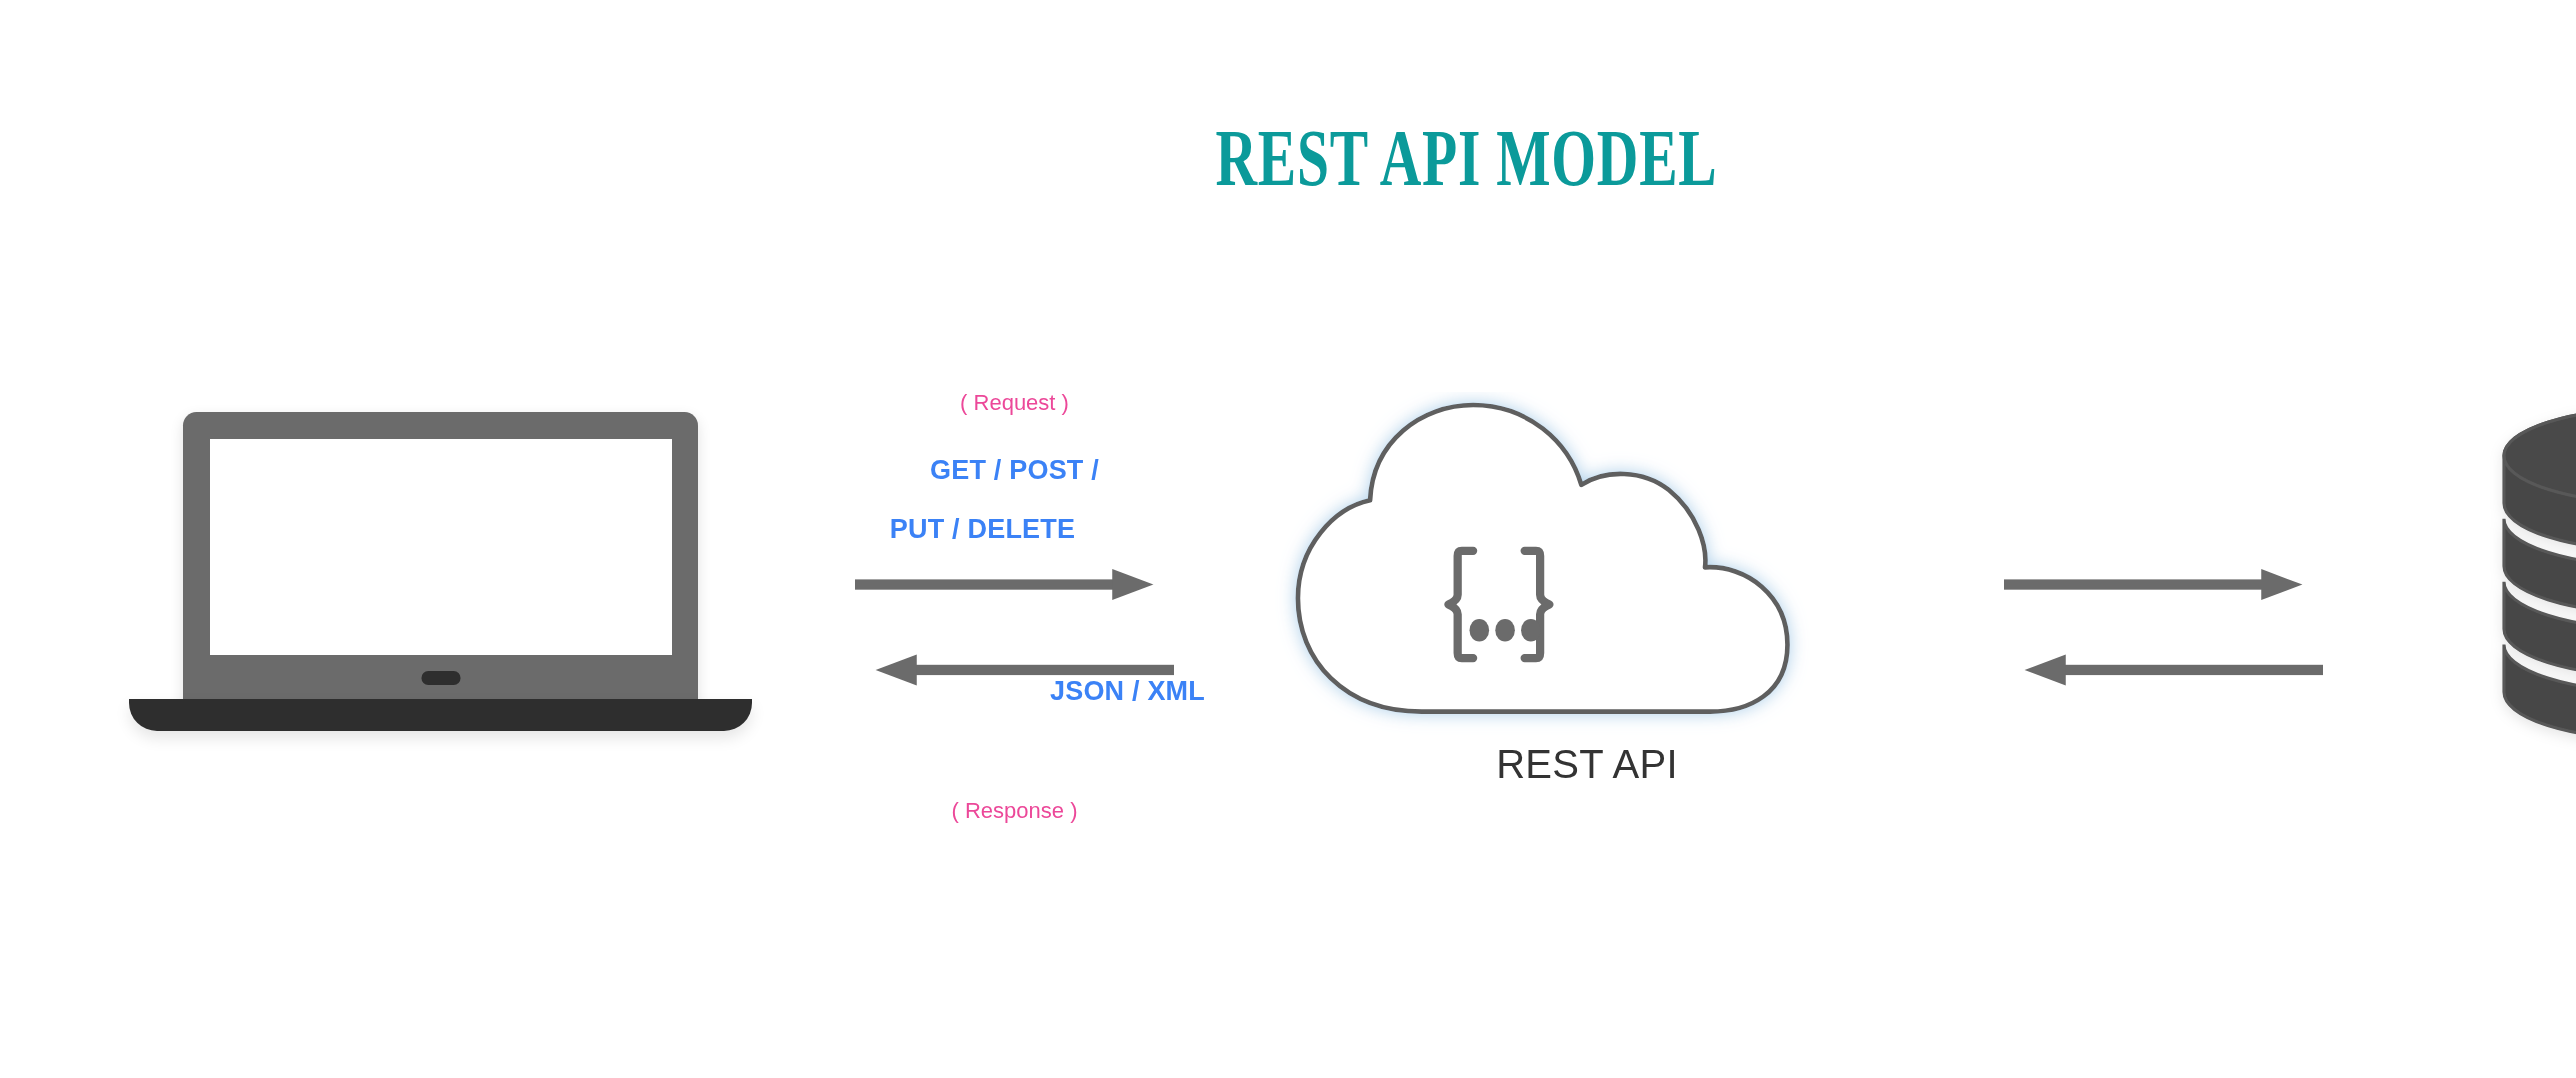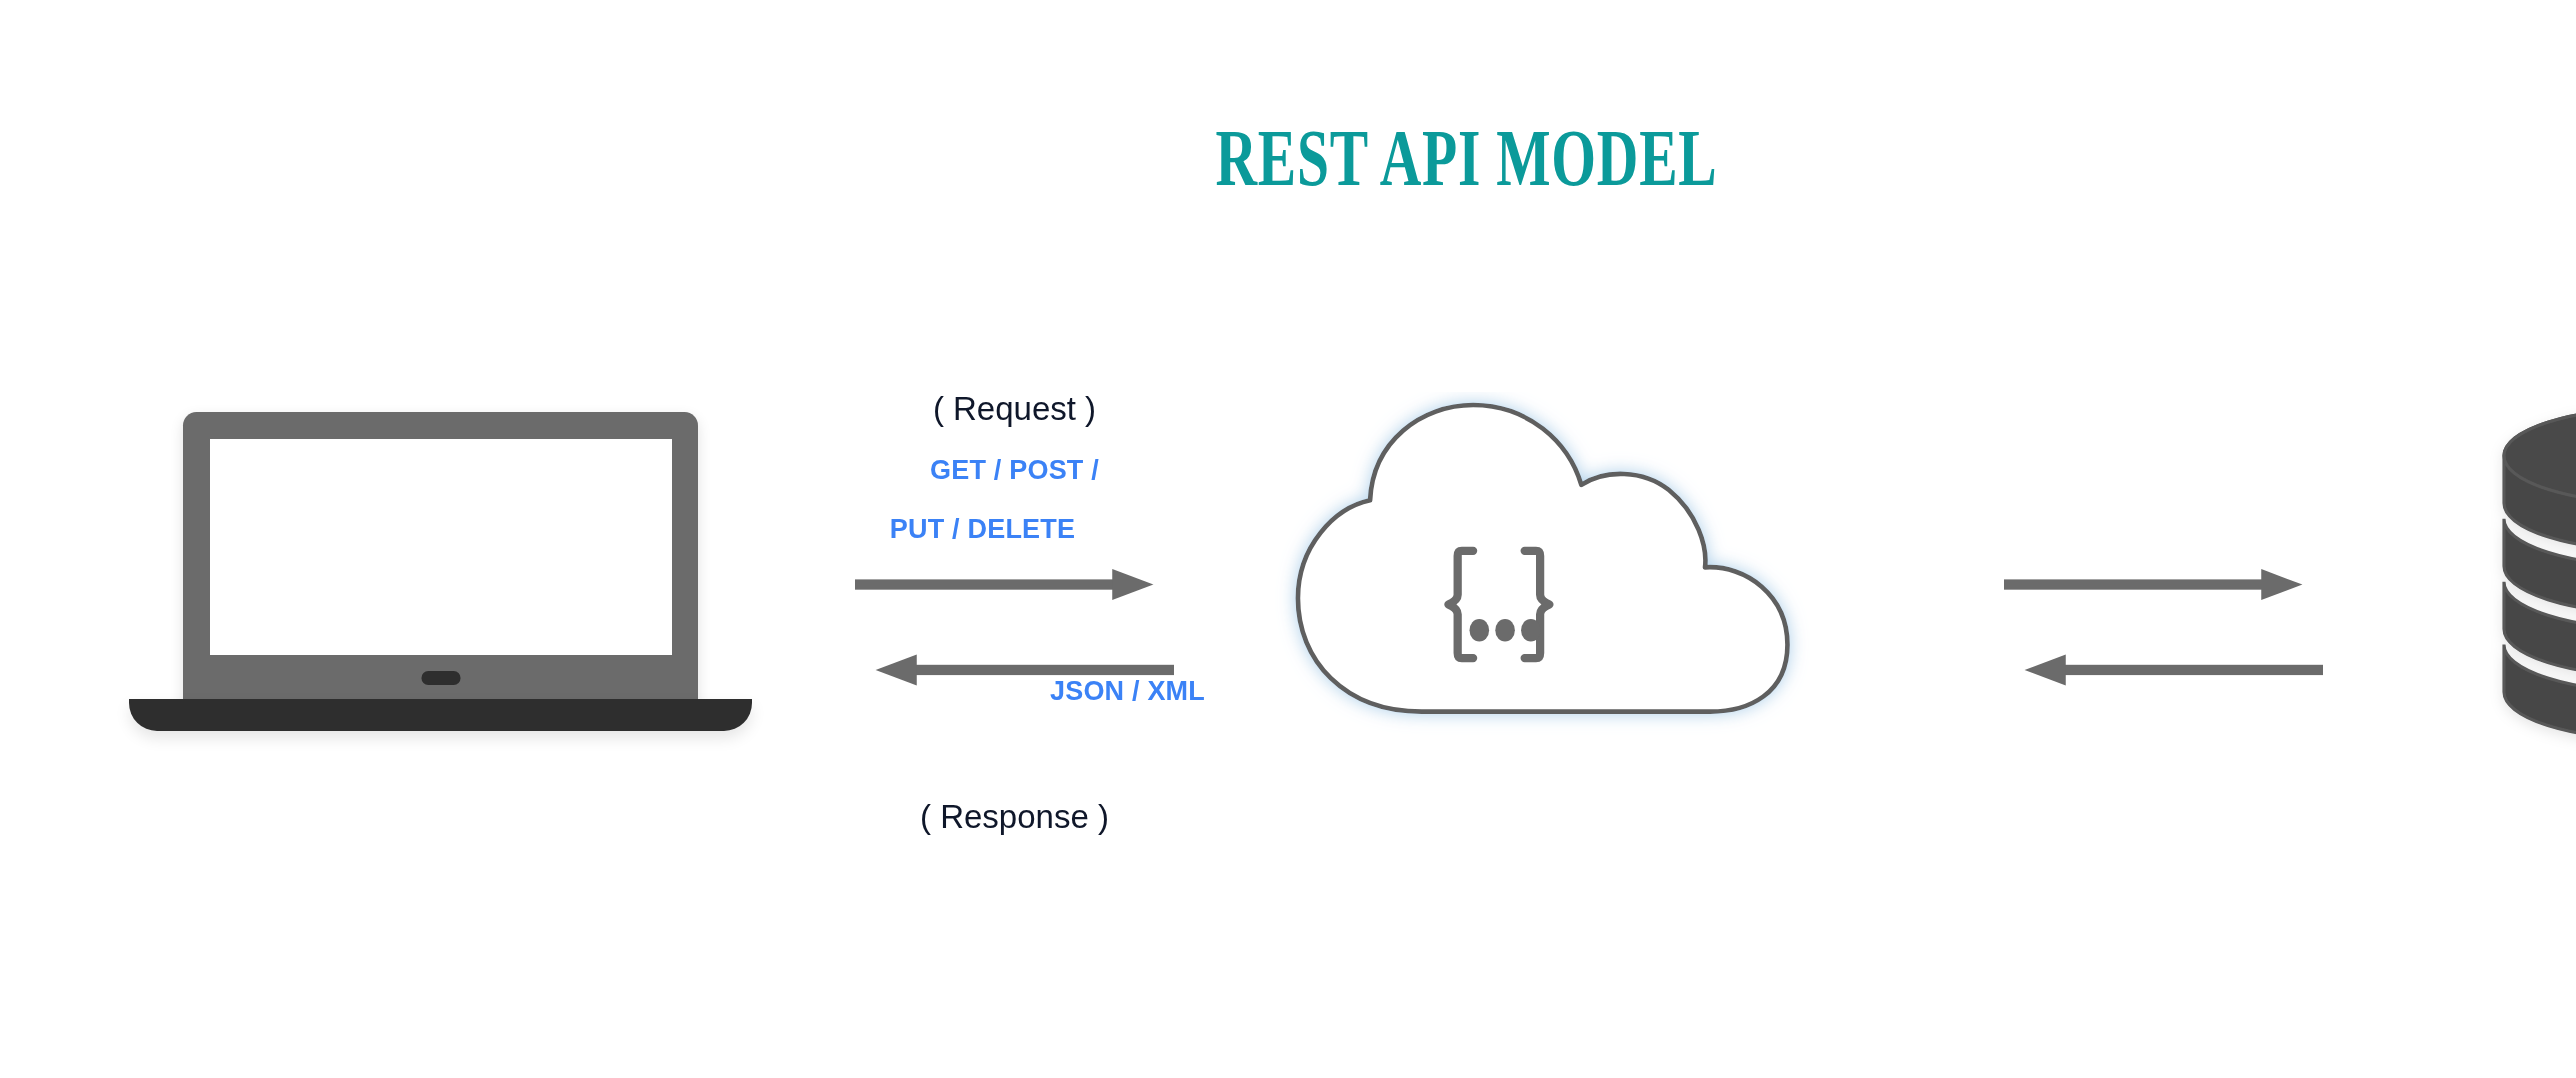--- a/index.html
+++ b/index.html
@@ -109,22 +109,22 @@
 
   
   .lbl {
     position: absolute;
     text-align: center;
     white-space: nowrap;
     font-family: "Liberation Sans", sans-serif;
     line-height: 1;
   }
   .lbl-muted {
-    color: #0f172a;
-    font-size: 33px;
+    color: #ec4899;
+    font-size: 22px;
     font-weight: 400;
   }
   .lbl-accent {
     color: #3b82f6;
     font-size: 27px;
     font-weight: 700;
     letter-spacing: 0.2px;
   }
 </style>
 </head>
@@ -197,20 +197,21 @@
       <g stroke="#6b6b6b" stroke-width="16" stroke-linecap="round" stroke-linejoin="round" fill="none">
         <path d="M 400 308 L 378 308 Q 370 308 370 318 L 370 393 Q 370 404 352 412 Q 370 420 370 431 L 370 506 Q 370 516 378 516 L 400 516"></path>
         <path d="M 500 308 L 522 308 Q 530 308 530 318 L 530 393 Q 530 404 548 412 Q 530 420 530 431 L 530 506 Q 530 516 522 516 L 500 516"></path>
       </g>
       <g fill="#6b6b6b">
         <ellipse cx="412" cy="462" rx="19" ry="22"></ellipse>
         <ellipse cx="462" cy="462" rx="19" ry="22"></ellipse>
         <ellipse cx="512" cy="462" rx="19" ry="22"></ellipse>
       </g>
     </svg>
+    <div class="node-label">REST API</div>
   </div>
 
   <div class="arrow-group" style="left:2004px; top:567px;">
     <svg class="arrow-svg" width="319" height="139" viewBox="0 0 620 270">
       <g>
         <rect x="0" y="24" width="520" height="20" fill="#6b6b6b"></rect>
         <polygon points="500,4 580,34 500,64" fill="#6b6b6b"></polygon>
       </g>
       <g>
         <rect x="100" y="190" width="520" height="20" fill="#6b6b6b"></rect>

